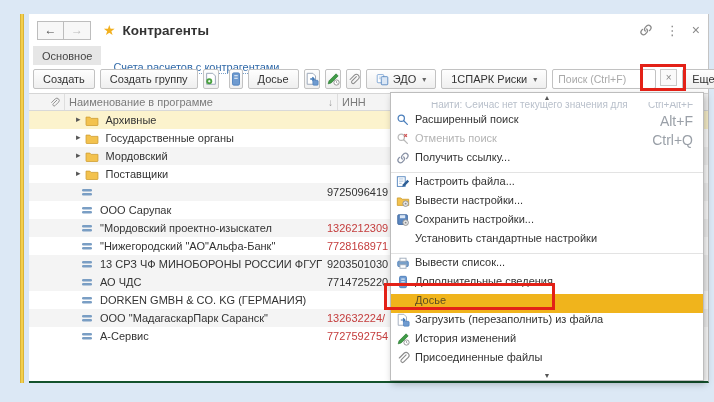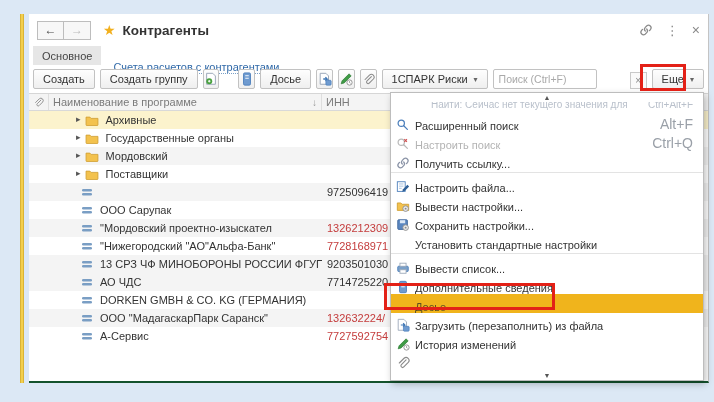--- a/index.html
+++ b/index.html
@@ -39,31 +39,31 @@
   .tab-link { color:#3069a8; border-bottom:1px dotted #7aa0c8; cursor:pointer;margin-top:24px; }
   
   .toolbar { height:29px; display:flex; align-items:center; gap:5px; padding:0 4px;
     border-bottom:1px solid #d6d6d6; flex:none; }
   .tbtn { height:20px; border:1px solid #c2c2c2; border-radius:2px;
     background:linear-gradient(#fefefe,#efefef); padding:0 9px; display:flex;
     align-items:center; gap:4px; color:#333; font-size:11px; white-space:nowrap; }
   .tbtn.iconbtn { width:25px; padding:0; justify-content:center; }
   .caret::after { content:"▾"; font-size:8px; color:#666; margin-left:2px; }
   .tb-gap { width:14px; }
-  .searchwrap { margin-left:auto; display:flex; align-items:flex-end;gap:29px; }
+  .searchwrap { margin-left:auto; display:flex; align-items:flex-start; }
   .search-input { width:104px; height:20px; border:1px solid #c2c2c2; border-radius:2px;
     padding:0 5px; font-size:10.5px; color:#555; font-family:"Liberation Sans",sans-serif; }
   .search-input::placeholder { color:#a9a9a9; }
   .clearbtn { width:17px; height:17px; border:1px solid #c9c9c9; background:#fafafa;
     margin-left:4px; display:flex; align-items:center; justify-content:center;
     font-size:10px; color:#888; }
   
   .table { flex:1; display:flex; flex-direction:column; overflow:hidden; }
   .thead { height:17px; background:#f4f4f4; border-bottom:1px solid #d9d9d9;
-    display:flex; color:#7b7b7b; flex:none; }
+    display:flex; color:#7b7b7b; flex:none;padding-left:16px; }
   .th { display:flex; align-items:center; padding:0 4px; border-right:1px solid #dedede; }
   .th-clip { width:20px; justify-content:center; }
   .th-name { width:273px; justify-content:space-between; }
   .th-inn { flex:1; border-right:none; }
   .sortarrow { color:#9a9a9a; font-size:10px; }
   .g-sortdown::before { content:"↓"; }
   .trow { height:18px; display:flex; align-items:center; flex:none; }
   .trow.shaded { background:#f4f4f4; }
   .trow.selected { background:#fcf3cd; }
   .cell-clip { width:20px; flex:none; }
@@ -78,21 +78,21 @@
   .menu { position:absolute; left:390px; top:92px; width:314px; background:#fff;
     border:1px solid #bdbdbd; box-shadow:2px 3px 7px rgba(0,0,0,.25); z-index:10; }
   .menu-scroll { height:9px; display:flex; align-items:center; justify-content:center;
     color:#555; font-size:7px; }
   .g-up::before { content:"▲"; } .g-down::before { content:"▼"; }
   .menu-scroll.bottom { height:10px; }
   .menu-clipped { height:11px; overflow:hidden; display:flex; padding:0 10px 0 40px;
     color:#b9c0cb; font-size:10px; }
   .menu-clipped span { line-height:14px; transform:translateY(-4px); }
   .menu-clipped .sc { margin-left:auto; }
-  .mitem { height:19px; display:flex; align-items:flex-end; padding-right:10px; }
+  .mitem { height:19px; display:flex; align-items:flex-start; padding-right:10px; }
   .mico { width:24px; flex:none; display:flex; align-items:center; justify-content:center; }
   .mlabel { font-size:11px; color:#333; }
   .mshort { margin-left:auto; font-size:14px; color:#9aa0a8; }
   .mitem.disabled .mlabel { color:#b3b3b3; }
   .mitem.gold { background:#f0b41c; }
   .mitem.gold .mlabel { color:#5d4e22; }
   .msep { height:1px; background:#e3e3e3; margin:2px 0; }
   
   .annobox { position:absolute; border:3px solid #e32117; z-index:50; }
   .anno-more { left:640px; top:64px; width:46px; height:27px; }
@@ -178,20 +178,30 @@
         </span>
     </div>
     <div class="tbtn iconbtn">
       <span>
           <svg width="13" height="13" viewBox="0 0 16 16">
             <path d="M11.5 4.5 L6.2 9.8a1.9 1.9 0 0 0 2.7 2.7L14 7.4a3.4 3.4 0 0 0-4.8-4.8L3.8 8" fill="none" stroke="#8a8a8a" stroke-width="1.3" stroke-linecap="round"></path>
           </svg>
         </span>
     </div>
     <div class="tbtn caret">
+      <span>
+          <svg width="13" height="13" viewBox="0 0 16 16">
+            <rect x="1.5" y="2" width="8" height="10" rx="1" fill="#fff" stroke="#6f9bd0"></rect>
+            <rect x="6.5" y="4.5" width="8" height="10" rx="1" fill="#dbe7f5" stroke="#4a7ebb"></rect>
+            <path d="M3.5 5h4M3.5 7h4" stroke="#9fbcdc" stroke-width=".9"></path>
+          </svg>
+        </span>
+      <span>ЭДО</span>
+    </div>
+    <div class="tbtn caret">
       <span>1СПАРК Риски</span>
     </div>
     <div class="searchwrap">
       <input class="search-input" placeholder="Поиск (Ctrl+F)" style="">
       <div class="clearbtn">×</div>
     </div>
     <div class="tbtn caret">
       <span>Еще</span>
     </div>
 
@@ -419,21 +429,21 @@
               <g fill="none" stroke="#b9b9b9" stroke-width="1.4">
                 <circle cx="6" cy="6" r="3.6"></circle>
                 <path d="M8.8 8.8 13 13" stroke-linecap="round"></path>
               </g>
               <g stroke="#d05050" stroke-width="1.3">
                 <path d="M9.5 2.5l3 3M12.5 2.5l-3 3"></path>
               </g>
             </svg>
           </span>
         </span>
-        <span class="mlabel">Настроить поиск</span>
+        <span class="mlabel">Отменить поиск</span>
         <span class="mshort">Ctrl+Q</span>
       </div>
       <div class="mitem">
         <span class="mico">
           <span>
             <svg width="14" height="14" viewBox="0 0 16 16">
               <g stroke="#8a93a6" fill="none" stroke-width="1.4" stroke-linecap="round">
                 <path d="M7.2 9.2a3 3 0 0 1 0-4.2l1.8-1.8a3 3 0 0 1 4.2 4.2l-1.3 1.3"></path>
                 <path d="M8.8 6.8a3 3 0 0 1 0 4.2l-1.8 1.8a3 3 0 0 1-4.2-4.2l1.3-1.3"></path>
               </g>
@@ -538,20 +548,21 @@
         <span class="mlabel">История изменений</span>
       </div>
       <div class="mitem">
         <span class="mico">
           <span>
             <svg width="14" height="14" viewBox="0 0 16 16">
               <path d="M11.5 4.5 L6.2 9.8a1.9 1.9 0 0 0 2.7 2.7L14 7.4a3.4 3.4 0 0 0-4.8-4.8L3.8 8" fill="none" stroke="#8a8a8a" stroke-width="1.3" stroke-linecap="round"></path>
             </svg>
           </span>
         </span>
+        <span class="mlabel">Присоединенные файлы</span>
       </div>
     </div>
   <div class="menu-scroll bottom">
       <span class="g-down"></span>
     </div>
 </div>
 
 <div class="annobox anno-more"></div>
 <div class="annobox anno-dossier"></div>
 

